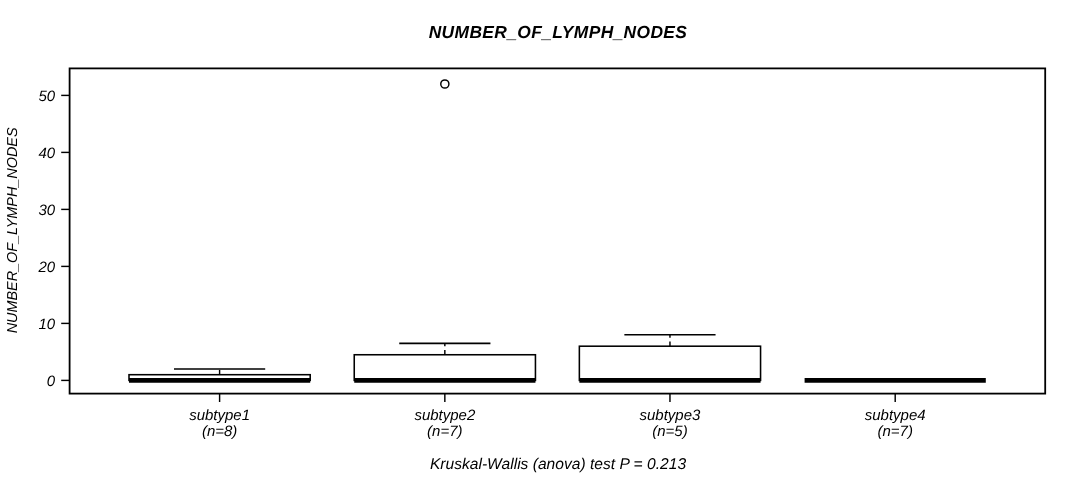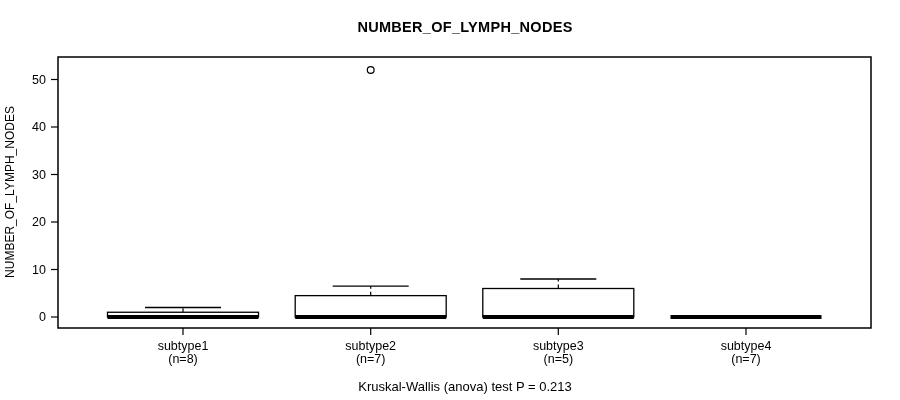--- a/index.html
+++ b/index.html
@@ -2,21 +2,21 @@
 <html><head>
 <meta charset="utf-8">
 <style>
   html, body {
     margin: 0; padding: 0;
     width: 900px; height: 400px;
     background: #ffffff;
     overflow: hidden;
   }
   body { font-family: "Liberation Sans", "DejaVu Sans", sans-serif; position: relative; }
-  #stage { position: absolute; left: 0; top: 0; width: 832px; height: 400px; }
+  #stage { position: absolute; left: 0; top: 0; width: 832px; height: 400px; font-style: italic; }
   svg text { fill: #000000; }
   .title-text  { font-size: 14.5px; font-weight: bold; letter-spacing: 0.3px; }
   .ylab-text   { font-size: 12px; }
   .footer-text { font-size: 13px; }
 </style>
 </head>
 <body>
 
 <div id="stage">
   <svg id="plot-svg" width="900" height="400" viewBox="0 0 900 400">

